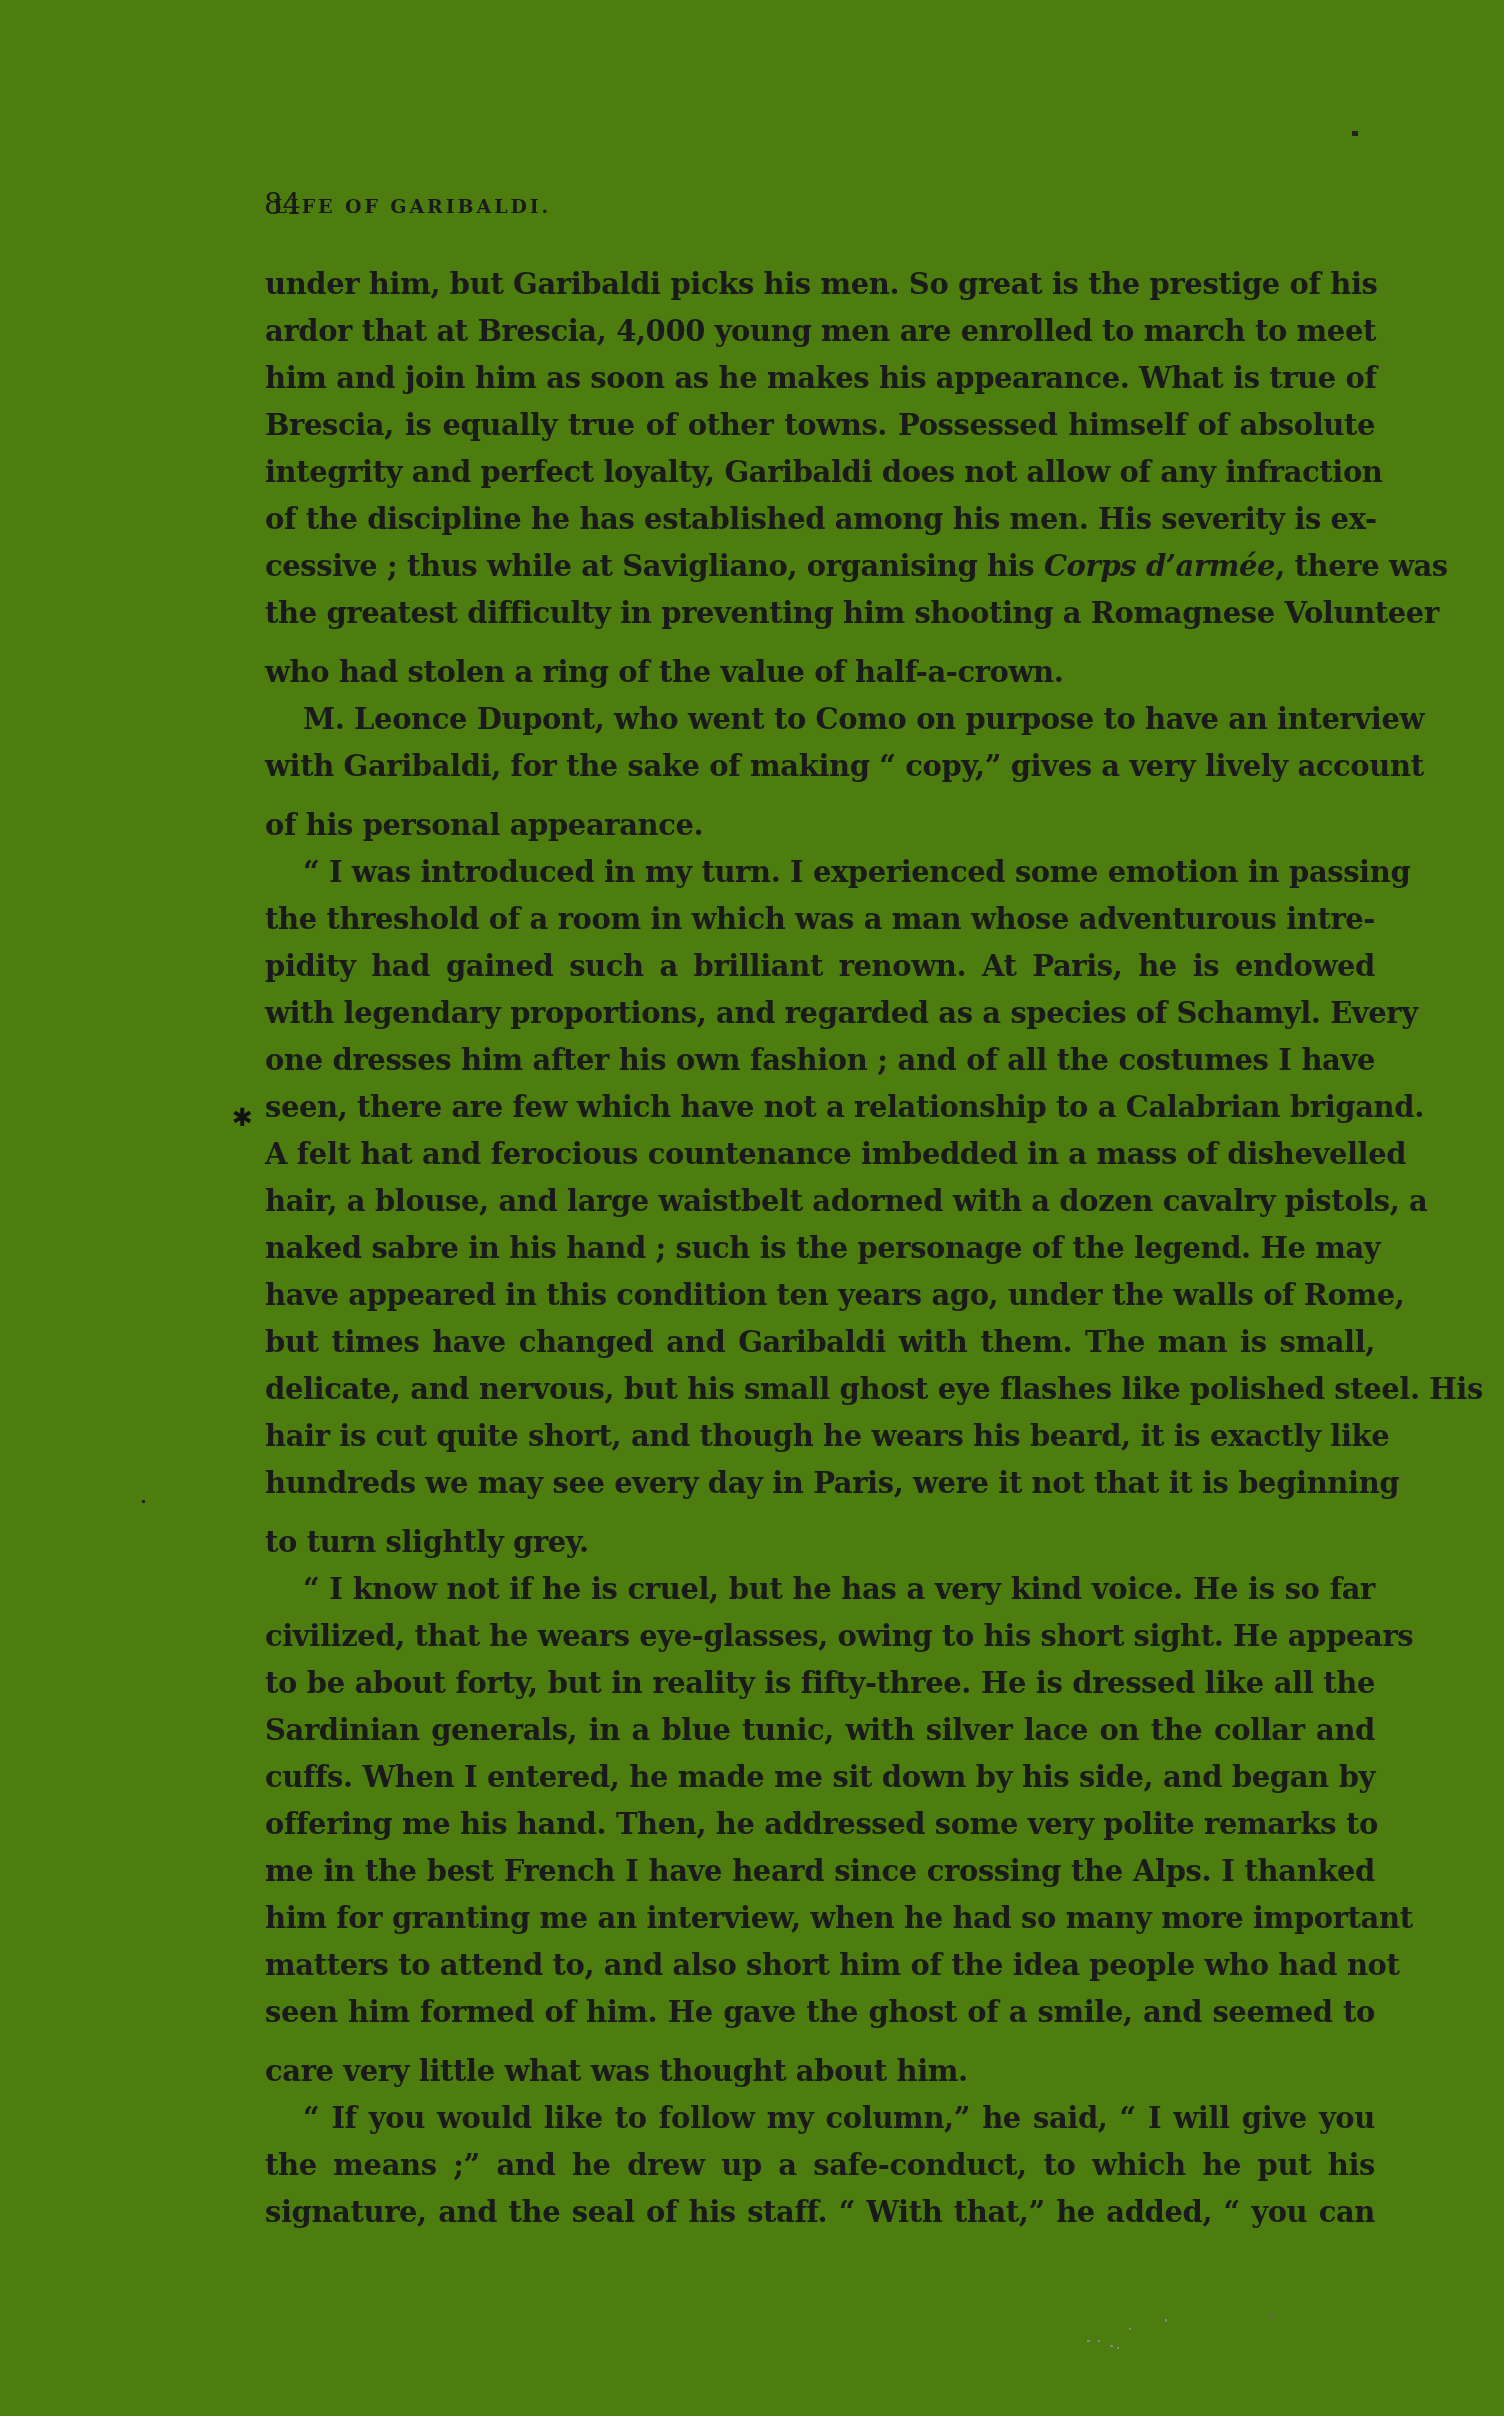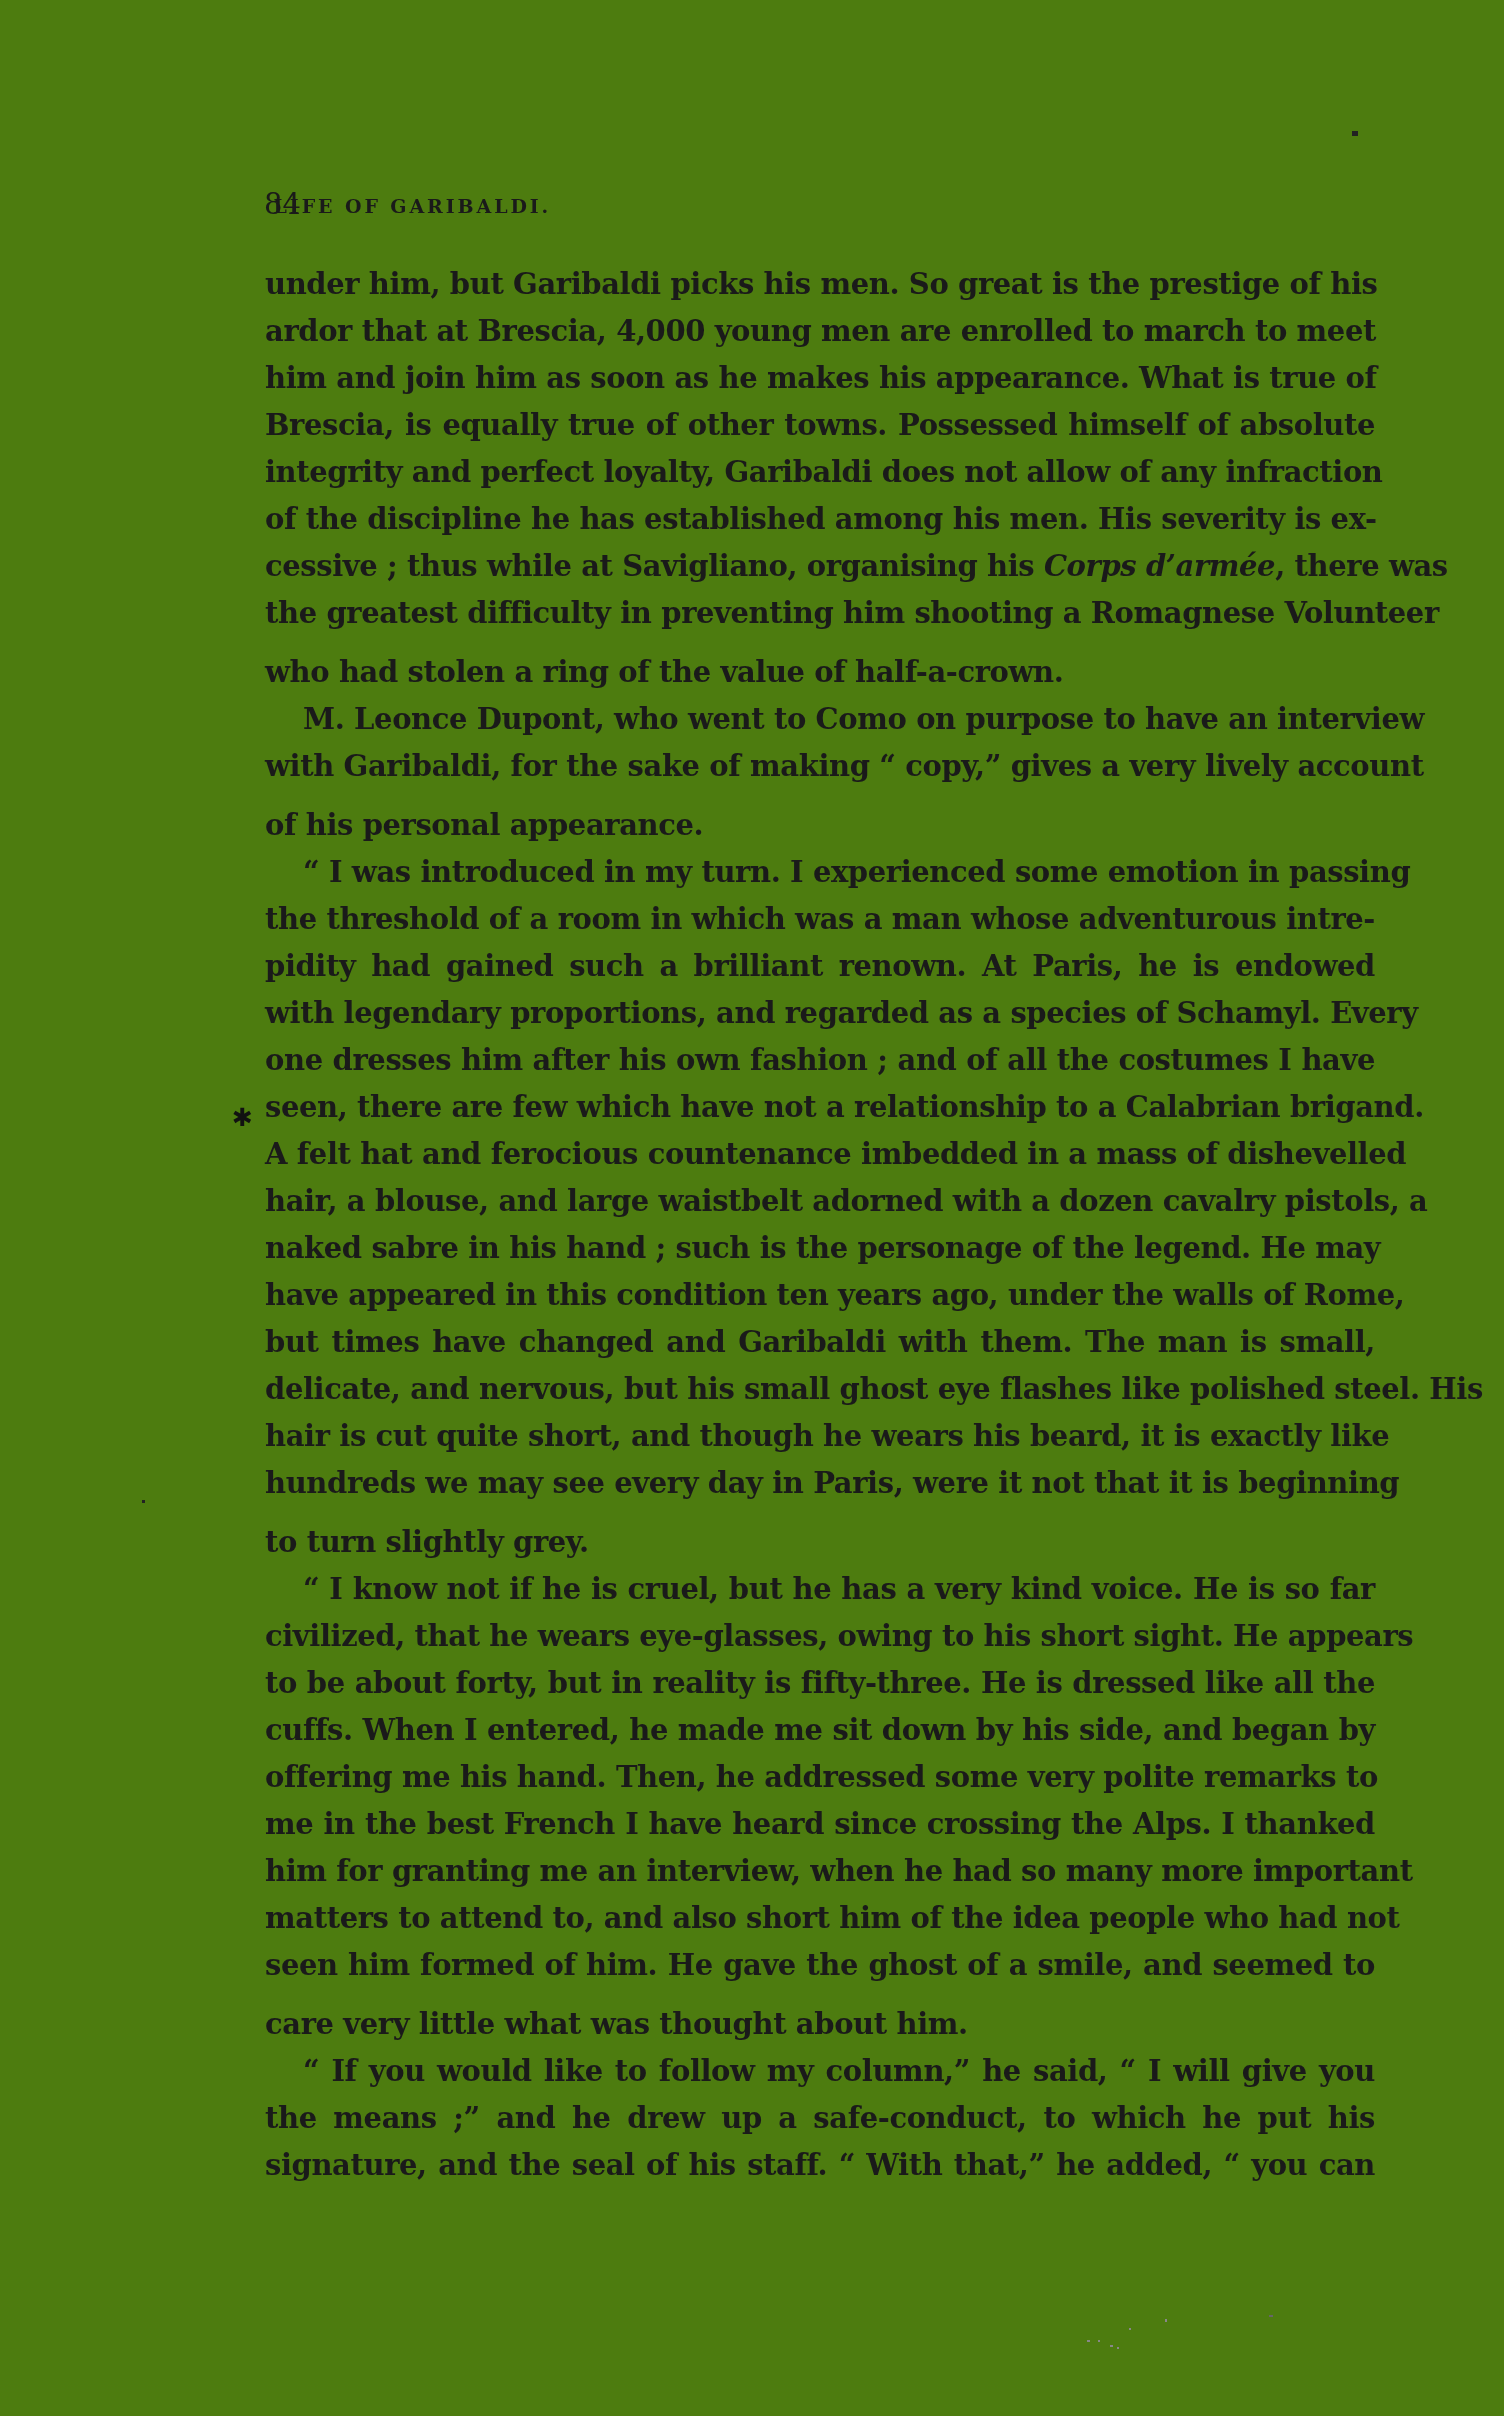--- a/index.html
+++ b/index.html
@@ -139,20 +139,21 @@
       <div class="line">naked sabre in his hand ; such is the personage of the legend. He may</div>
       <div class="line">have appeared in this condition ten years ago, under the walls of Rome,</div>
       <div class="line">but times have changed and Garibaldi with them. The man is small,</div>
       <div class="line">delicate, and nervous, but his small ghost eye flashes like polished steel. His</div>
       <div class="line">hair is cut quite short, and though he wears his beard, it is exactly like</div>
       <div class="line">hundreds we may see every day in Paris, were it not that it is beginning</div>
       <div class="line last">to turn slightly grey.</div>
       <div class="line indent">“ I know not if he is cruel, but he has a very kind voice. He is so far</div>
       <div class="line">civilized, that he wears eye-glasses, owing to his short sight. He appears</div>
       <div class="line">to be about forty, but in reality is fifty-three. He is dressed like all the</div>
+      <div class="line">Sardinian generals, in a blue tunic, with silver lace on the collar and</div>
       <div class="line">cuffs. When I entered, he made me sit down by his side, and began by</div>
       <div class="line">offering me his hand. Then, he addressed some very polite remarks to</div>
       <div class="line">me in the best French I have heard since crossing the Alps. I thanked</div>
       <div class="line">him for granting me an interview, when he had so many more important</div>
       <div class="line">matters to attend to, and also short him of the idea people who had not</div>
       <div class="line">seen him formed of him. He gave the ghost of a smile, and seemed to</div>
       <div class="line last">care very little what was thought about him.</div>
       <div class="line indent">“ If you would like to follow my column,” he said, “ I will give you</div>
       <div class="line">the means ;” and he drew up a safe-conduct, to which he put his</div>
       <div class="line">signature, and the seal of his staff. “ With that,” he added, “ you can</div>

